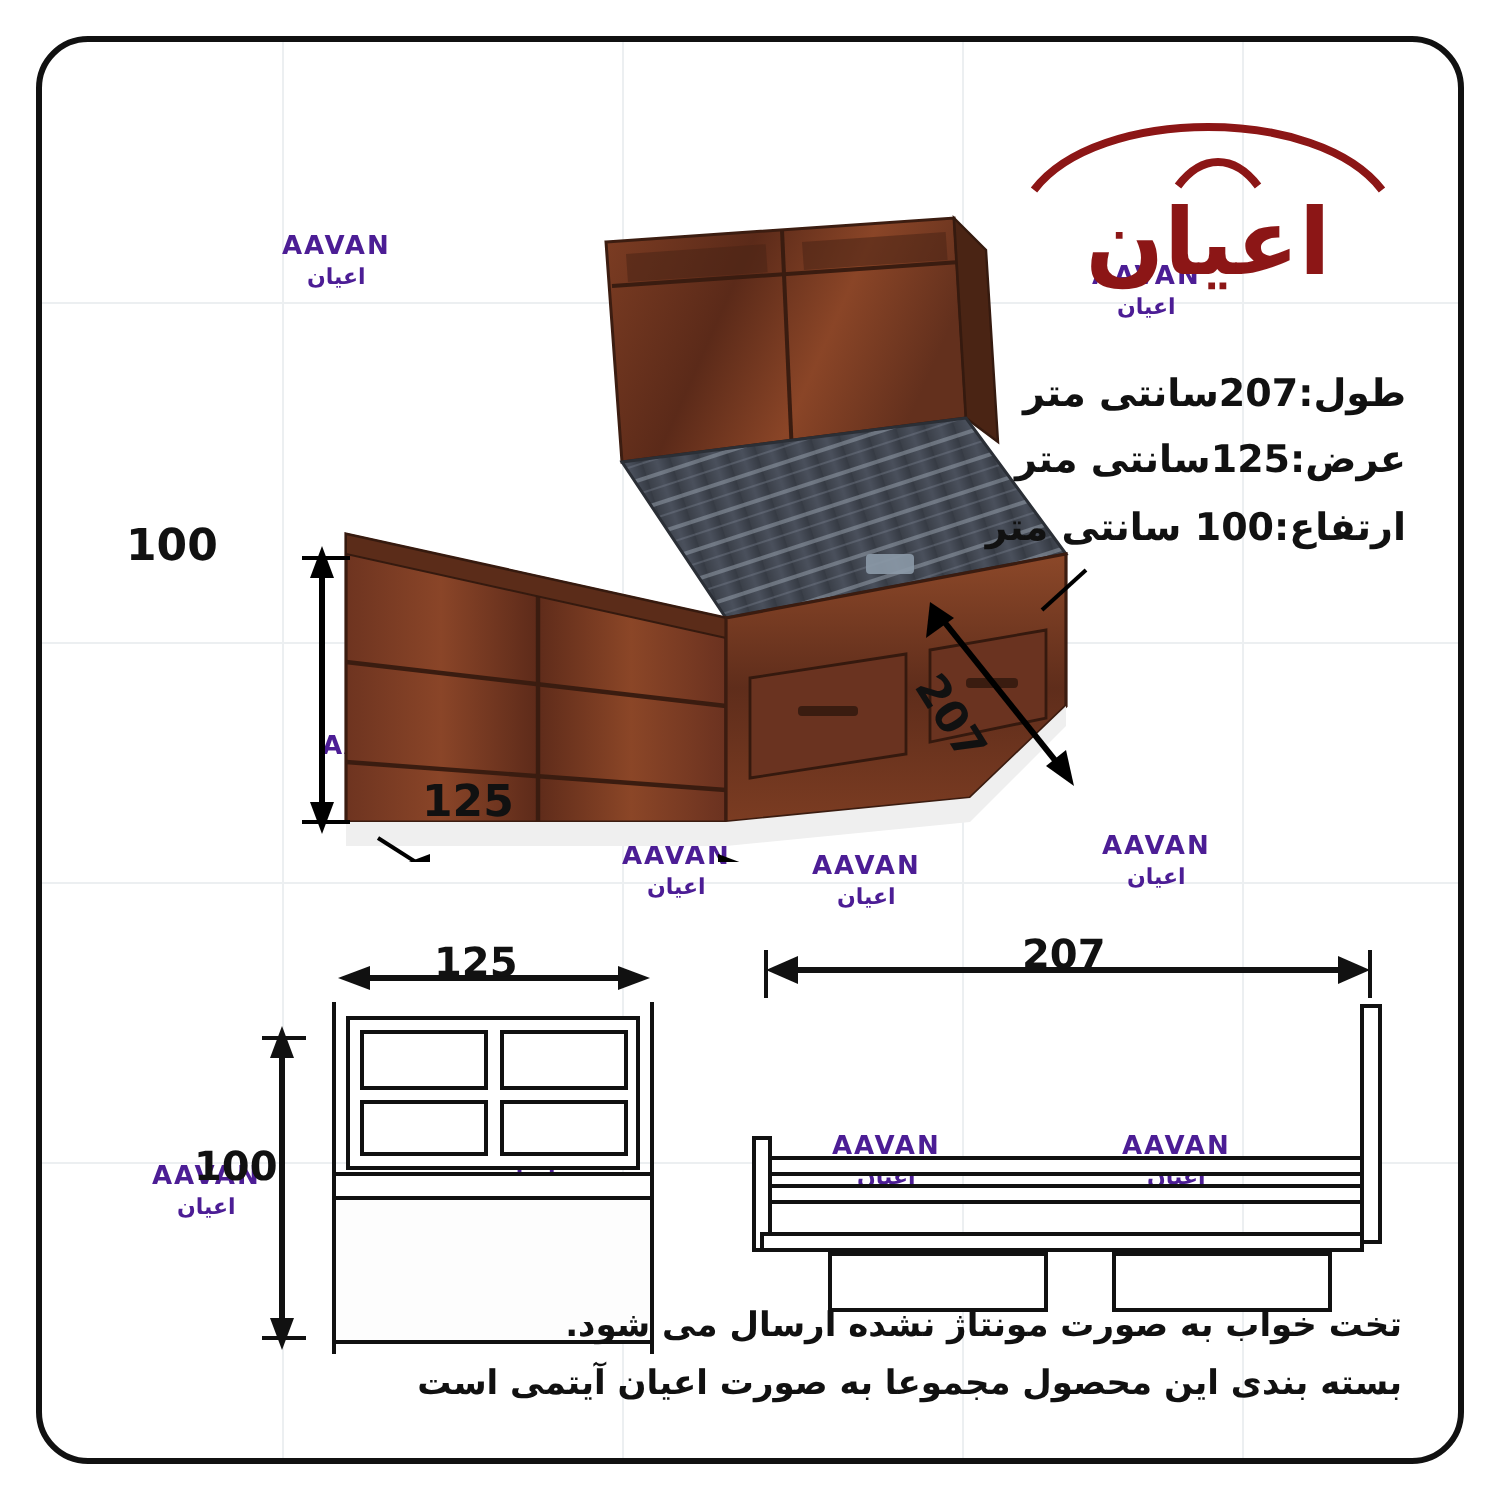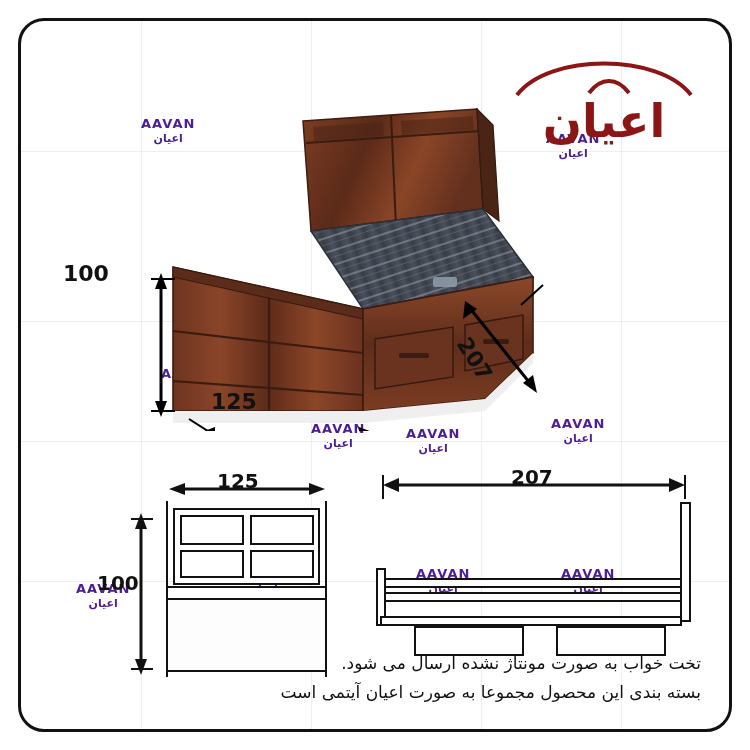--- a/index.html
+++ b/index.html
@@ -15,21 +15,21 @@
   
   .wm{position:absolute;color:#4c1d95;font-size:13px;line-height:1.25;text-align:center;font-weight:700;letter-spacing:1px;pointer-events:none;}
   .wm span{display:block;}
   .wm .fa{font-size:11px;letter-spacing:0;}
   
   .logo{position:absolute;right:30px;top:34px;width:190px;height:90px;color:#8c1616;}
   .logo svg{display:block;width:190px;height:90px;}
   
   .specs{position:absolute;right:26px;top:160px;text-align:right;color:#111;font-weight:700;font-size:19px;line-height:1.75;direction:rtl;}
   
-  .notes{position:absolute;right:28px;bottom:22px;text-align:right;color:#111;font-weight:400;font-size:17px;line-height:1.7;direction:rtl;}
+  .notes{position:absolute;right:28px;bottom:22px;text-align:right;color:#111;font-weight:700;font-size:17px;line-height:1.7;direction:rtl;}
   
   .iso{position:absolute;left:60px;top:60px;width:470px;height:350px;}
   .iso svg{display:block;}
   
   .dim{position:absolute;font-weight:700;color:#111;}
   .dim-100-top{left:42px;top:240px;font-size:22px;}
   .dim-125-top{left:190px;top:368px;font-size:22px;}
   .dim-207-top{left:452px;top:312px;font-size:22px;transform:rotate(58deg);transform-origin:left top;}
   
   .ortho{position:absolute;left:20px;top:420px;width:710px;height:250px;}
@@ -186,20 +186,25 @@
         <polygon points="384,220 382,238 396,228" fill="#000"></polygon>
         <polygon points="456,312 442,302 452,294" fill="#000"></polygon>
         <line x1="462" y1="204" x2="440" y2="224" stroke="#000" stroke-width="2"></line>
       </svg>
     </div>
 
     <div class="dim dim-100-top">100</div>
     <div class="dim dim-125-top">125</div>
     <div class="dim dim-207-top">207</div>
 
+    <div class="specs">
+      <div>طول:207سانتی متر</div>
+      <div>عرض:125سانتی متر</div>
+      <div>ارتفاع:100 سانتی متر</div>
+    </div>
 
     <div class="ortho">
       <svg viewBox="0 0 710 250" xmlns="http://www.w3.org/2000/svg">
 
         <rect x="133" y="68" width="145" height="75" fill="#fff" stroke="#111" stroke-width="2"></rect>
         <rect x="140" y="75" width="62" height="28" fill="#fff" stroke="#111" stroke-width="2"></rect>
         <rect x="210" y="75" width="62" height="28" fill="#fff" stroke="#111" stroke-width="2"></rect>
         <rect x="140" y="110" width="62" height="26" fill="#fff" stroke="#111" stroke-width="2"></rect>
         <rect x="210" y="110" width="62" height="26" fill="#fff" stroke="#111" stroke-width="2"></rect>
 

